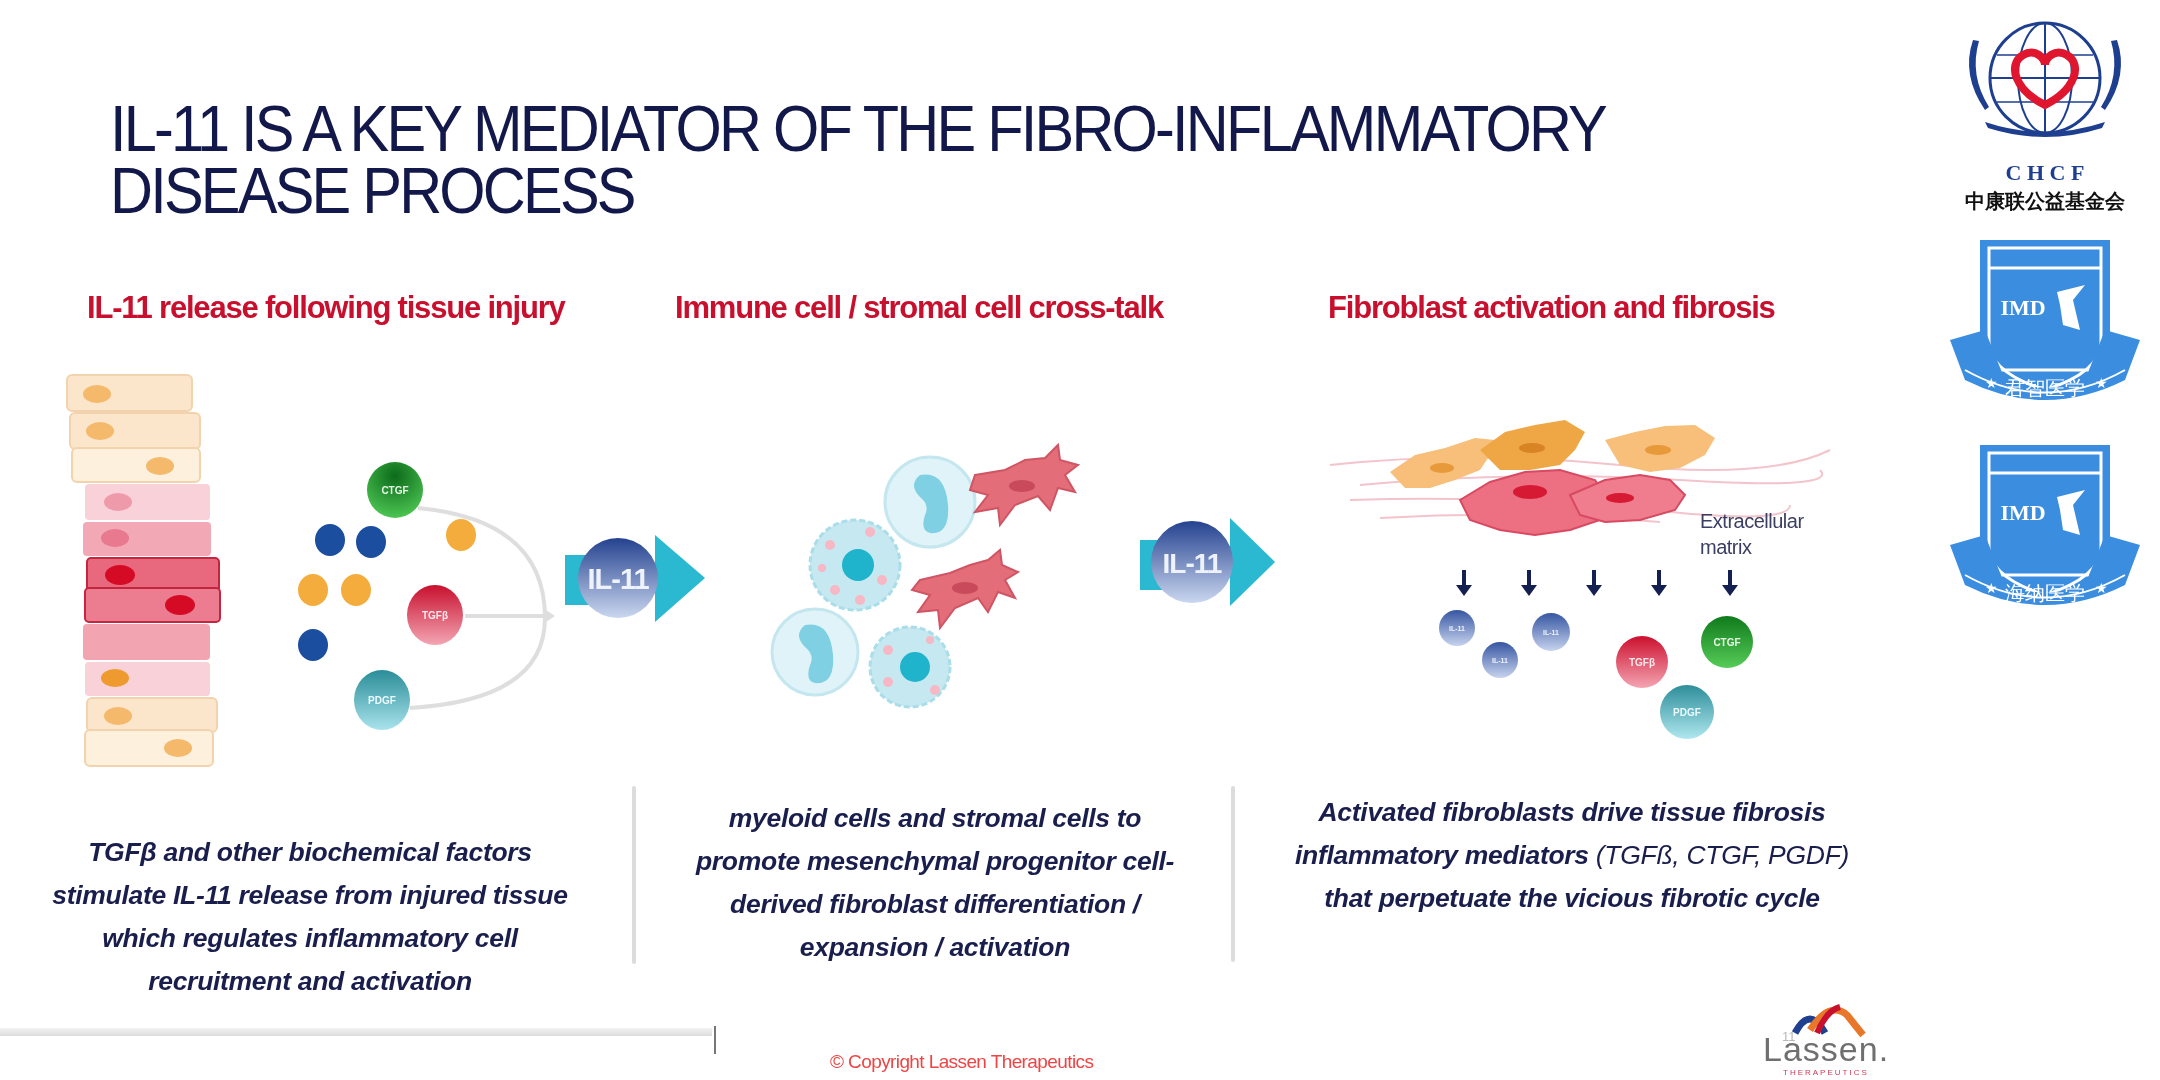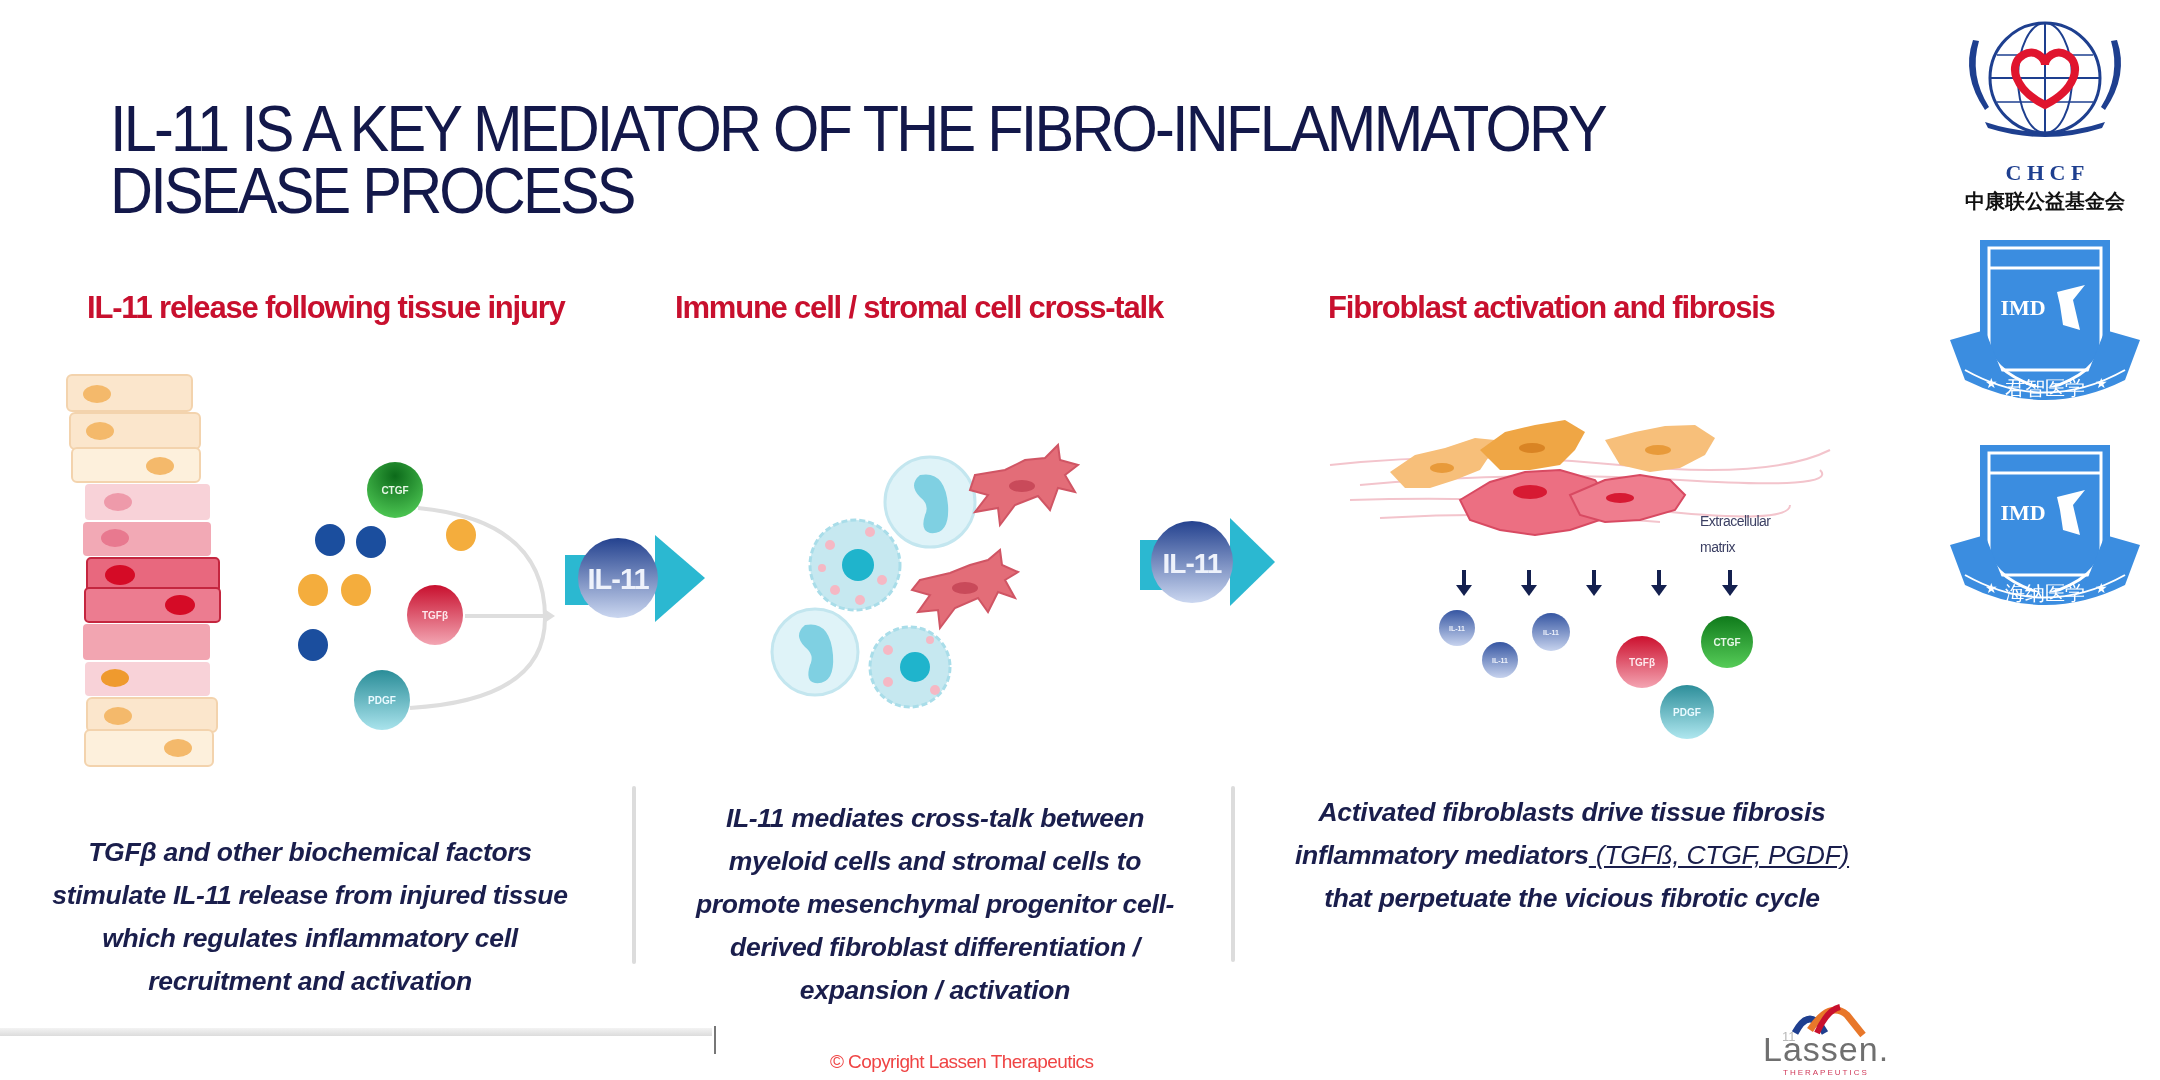--- a/index.html
+++ b/index.html
@@ -2,27 +2,27 @@
 <html><head>
 <meta charset="utf-8">
 <style>
   html, body { margin:0; padding:0; }
   body { width:2160px; height:1080px; background:#ffffff; position:relative; overflow:hidden; font-family:"Liberation Sans", sans-serif; }
   .abs { position:absolute; }
   .title { left:110px; top:98px; color:#13184a; font-size:64px; line-height:62px; font-weight:400; letter-spacing:-3px; transform:scaleX(0.93); transform-origin:left top; white-space:nowrap; }
   .title div { height:62px; }
   .heading { top:290px; color:#c8102e; font-size:31px; font-weight:700; letter-spacing:-1.2px; white-space:nowrap;text-align:center; }
   .caption { color:#1a1e4c; font-size:26.5px; font-weight:700; font-style:italic; text-align:center; line-height:43px; letter-spacing:-0.3px; }
-  .caption .nb { font-weight:400;text-decoration:underline; }
+  .caption .nb { font-weight:400; }
   .sep { width:4px; background:#dcdcdc; border-radius:2px; }
   .copyright { left:830px; top:1051px; color:#ef4444; font-size:19px; letter-spacing:-0.6px; }
   .pagenum { left:1782px; top:985px; color:#b8b8b8; font-size:13px;margin-top:44px; }
   .footer-line { left:0; top:1028px; width:712px; height:8px; background:linear-gradient(#f3f3f3,#dcdcdc); }
   .footer-tick { left:714px; top:1026px; width:2px; height:28px; background:#777; }
-  .ecm { left:1700px; top:508px; color:#3b3f63; font-size:14px; line-height:26px; letter-spacing:-0.5px; }
+  .ecm { left:1700px; top:508px; color:#3b3f63; font-size:20px; line-height:26px; letter-spacing:-0.5px; }
   svg text { font-family:"Liberation Sans", sans-serif; }
   .logo-txt { font-family:"Liberation Serif", serif; }
 </style>
 </head>
 <body>
 
 <div class="abs title">
   <div>IL-11 IS A KEY MEDIATOR OF THE FIBRO-INFLAMMATORY</div>
   <div>DISEASE PROCESS</div>
 </div>
@@ -246,21 +246,20 @@
 </div>
 
 <div class="abs caption" style="left:20px;top:784px;width:580px;margin-top:47px;">
   <div>TGFβ and other biochemical factors</div>
   <div>stimulate IL-11 release from injured tissue</div>
   <div>which regulates inflammatory cell</div>
   <div>recruitment and activation</div>
 </div>
 <div class="abs sep" style="left:632px;top:786px;height:178px;"></div>
 <div class="abs caption" style="left:655px;top:797px;width:560px;">
-  <div>IL-11 mediates cross-talk between</div>
   <div>myeloid cells and stromal cells to</div>
   <div>promote mesenchymal progenitor cell-</div>
   <div>derived fibroblast differentiation /</div>
   <div>expansion / activation</div>
 </div>
 <div class="abs sep" style="left:1231px;top:786px;height:176px;"></div>
 <div class="abs caption" style="left:1262px;top:791px;width:620px;">
   <div>Activated fibroblasts drive tissue fibrosis</div>
   <div><span>inflammatory mediators</span><span class="nb"> (TGFß, CTGF, PGDF)</span></div>
   <div>that perpetuate the vicious fibrotic cycle</div>

